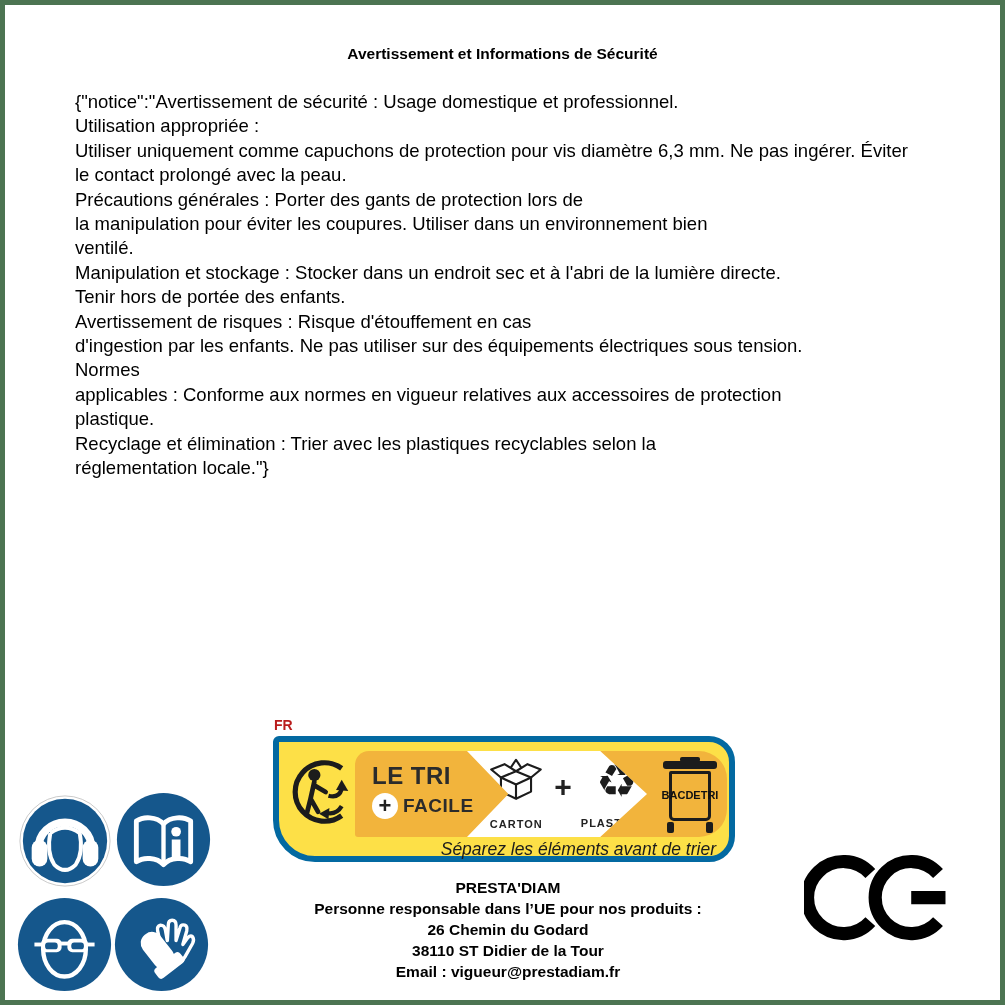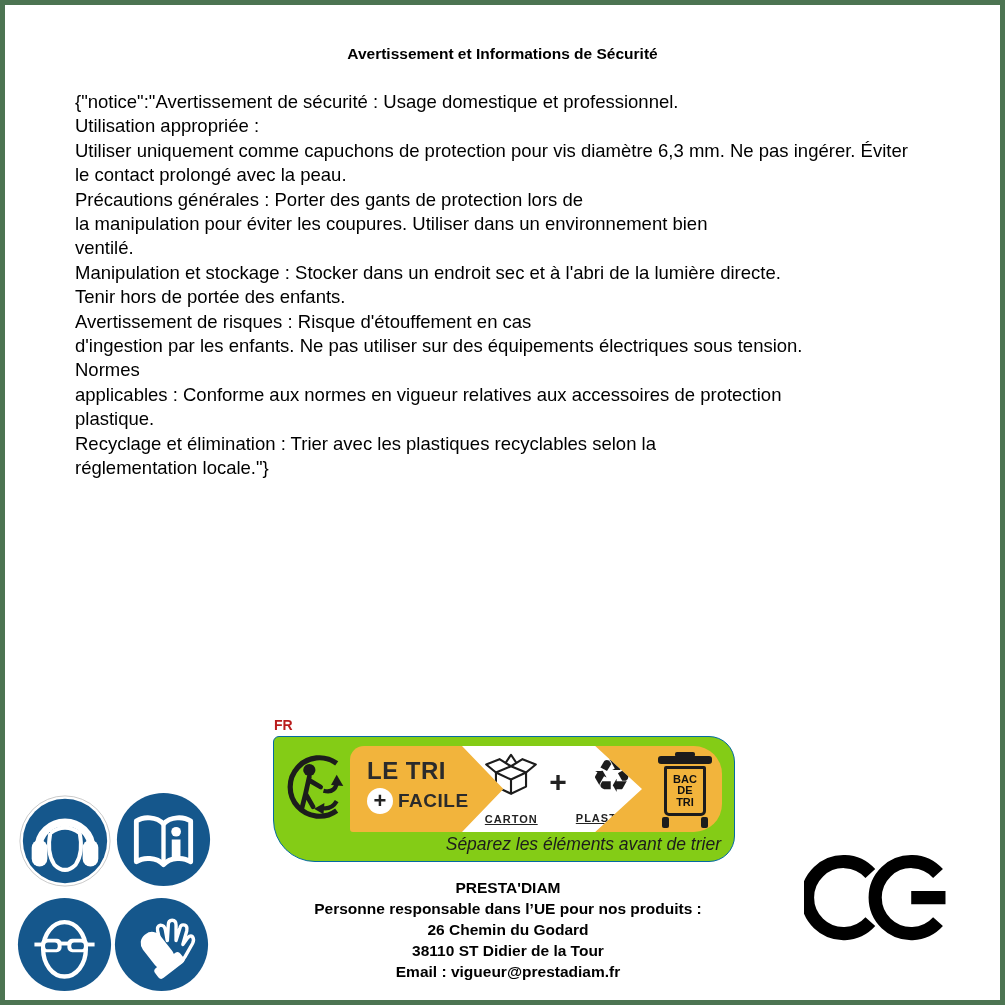--- a/index.html
+++ b/index.html
@@ -14,21 +14,21 @@
   }
   .notice-text{
     position:absolute; left:70px; top:85px; width:922px;
     font-size:18.5px; line-height:24.4px; white-space:pre-line;
   }
 
   
   .fr-label{ position:absolute; left:269px; top:712px; font-size:14px; font-weight:bold; color:#b91c1c;}
   .infotri-box{
     position:absolute; left:268px; top:731px; width:462px; height:126px;
-    background:#84cc16; border:1px solid #0369a1; box-sizing:border-box;
+    background:#fde047; border:6px solid #0369a1; box-sizing:border-box;
     border-radius:6px 26px 26px 42px;
   }
   .triman{ position:absolute; left:8px; top:10px; }
   .tri-banner{
     position:absolute; left:76px; top:9px; width:372px; height:86px;
     background:#F2B43C; border-radius:14px 28px 28px 3px;
   }
   .tri-headline{ position:absolute; left:17px; top:11px; color:#2b2b2b; }
   .tri-headline .l1{ font-size:24px; font-weight:bold; letter-spacing:.5px;}
   .tri-headline .l2{ display:flex; align-items:center; gap:5px; margin-top:3px;}
@@ -38,30 +38,30 @@
     font-size:22px; font-weight:bold; line-height:1;
   }
   .tri-headline .l2 .word{ font-size:19px; font-weight:bold; letter-spacing:.5px;}
   .tri-white{
     position:absolute; left:112px; top:0; width:180px; height:86px; background:#fff;
     clip-path:polygon(0% 0%, 74% 0%, 100% 50%, 74% 100%, 0% 100%, 23% 50%);
     display:flex; align-items:center; justify-content:center;
     padding-left:26px; box-sizing:border-box; gap:8px;
   }
   .material{ display:flex; flex-direction:column; align-items:center; }
-  .material .mat-label{ font-size:11px; font-weight:bold; letter-spacing:1px; color:#222; margin-top:14px;text-decoration:underline;}
+  .material .mat-label{ font-size:11px; font-weight:bold; letter-spacing:1px; color:#222; margin-top:14px;}
   .mat-plus{ font-size:30px; font-weight:bold; color:#222; margin:0 1px 14px 1px;}
   .recycle-glyph{ font-family:"DejaVu Sans", sans-serif; font-size:46px; line-height:44px; color:#1c1c1c;}
   .bin{ position:absolute; left:308px; top:6px; width:54px; height:76px;}
   .bin-handle{ position:absolute; left:17px; top:0; width:20px; height:5px; background:#1c1c1c; border-radius:2px;}
   .bin-lid{ position:absolute; left:0; top:4px; width:54px; height:8px; background:#1c1c1c; border-radius:3px;}
   .bin-body{
     position:absolute; left:6px; top:14px; width:42px; height:50px; box-sizing:border-box;
     border:3.5px solid #1c1c1c; border-radius:2px 2px 5px 5px;
-    display:flex; flex-direction:column; align-items:center; justify-content:center;
+    display:flex; flex-direction:row; align-items:center; justify-content:center;
   }
   .bin-body div{ font-size:11px; font-weight:bold; line-height:11.5px; color:#111; }
   .bin-wheel{ position:absolute; bottom:0; width:7px; height:11px; background:#1c1c1c; border-radius:2px;}
   .bin-wheel.left{ left:4px;} .bin-wheel.right{ right:4px;}
   .tri-tagline{
     position:absolute; right:13px; top:97px; font-size:17.5px; font-style:italic;
     color:#1c1c1c;
     margin-left:16px;
   }
 

